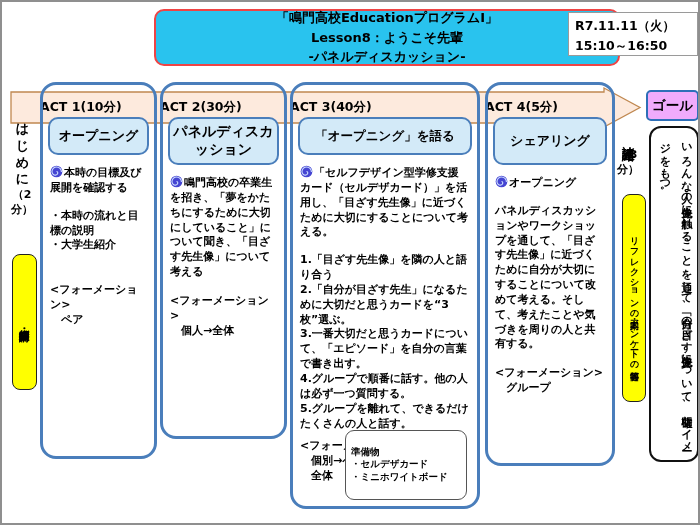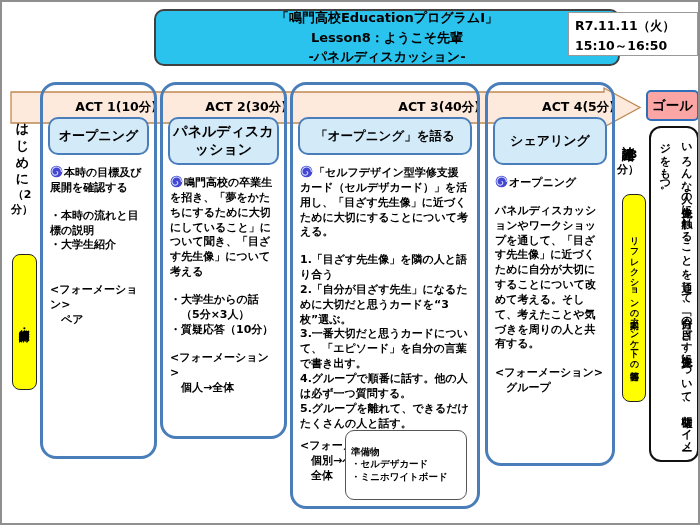--- a/index.html
+++ b/index.html
@@ -6,38 +6,38 @@
   .slide{
     position:relative;width:700px;height:525px;box-sizing:border-box;
     background:#ffffff;border:2px solid #8f8f8f;overflow:hidden;
     font-family:"DejaVu Sans","Liberation Sans",sans-serif;color:#000;
   }
   .ml{white-space:pre-line;}
 
   
   .title-box{
     position:absolute;left:152px;top:7px;width:466px;height:57px;
-    background:#29c3ee;border:2px solid #404040;border-radius:10px;
+    background:#29c3ee;border:2px solid #ef4444;border-radius:10px;
     display:flex;align-items:center;justify-content:center;text-align:center;
     font-weight:bold;font-size:13px;line-height:1.5;box-sizing:border-box;
   }
   .date-box{
     position:absolute;left:566px;top:10px;width:130px;height:44px;
     background:#fff;border:1px solid #9a9a9a;font-weight:bold;font-size:12.5px;
     line-height:1.6;padding:3px 6px;box-sizing:border-box;
   }
 
   
   .arrow-svg{position:absolute;left:8px;top:84px;width:634px;height:42px;}
-  .act-label{position:absolute;top:97px;font-weight:bold;font-size:12.5px;text-align:right;}
+  .act-label{position:absolute;top:97px;font-weight:bold;font-size:12.5px;text-align:left;}
   .act1{left:38px;width:117px;} .act2{left:158px;width:127px;}
   .act3{left:288px;width:190px;} .act4{left:483px;width:130px;}
   .goal-chip{
     position:absolute;left:644px;top:88px;width:53px;height:31px;
-    background:#fca5a5;border:2px solid #2d6fb8;border-radius:5px;
+    background:#f0abfc;border:2px solid #2d6fb8;border-radius:5px;
     display:flex;align-items:center;justify-content:center;
     font-weight:bold;font-size:13.5px;box-sizing:border-box;text-align:center;
   }
 
   
   .column{position:absolute;top:80px;border:3px solid #4a7ebb;border-radius:16px;box-sizing:border-box;background:transparent;}
   .col1{left:38px;width:117px;height:377px;}
   .col2{left:158px;width:127px;height:357px;}
   .col3{left:288px;width:190px;height:427px;}
   .col4{left:483px;width:130px;height:384px;}
@@ -135,23 +135,20 @@
 
   <div class="column col2">
     <div class="col-header">パネルディスカッション</div>
     <div class="col-body">
       <div class="goal-line">
         <svg class="spiral" width="13" height="13" viewBox="0 0 20 20">
             <circle cx="10" cy="10" r="9" fill="#4545d2"></circle>
             <path d="M10 10 a2 2 0 0 1 2 2 a3.5 3.5 0 0 1 -3.5 3.5 A5.5 5.5 0 0 1 3 10 a7 7 0 0 1 7 -7 a7.6 7.6 0 0 1 7.6 7.6" fill="none" stroke="#cfe0ff" stroke-width="1.7"></path>
           </svg><span class="ml">鳴門高校の卒業生を招き、「夢をかたちにするために大切にしていること」について聞き、「目ざす先生像」について考える</span>
       </div>
-      <div class="body-text ml">・大学生からの話
-　（5分×3人）
-・質疑応答（10分）</div>
       <div class="formation">&lt;フォーメーション&gt;
 　個人→全体</div>
     </div>
   </div>
 
   <div class="column col3">
     <div class="col-header">「オープニング」を語る</div>
     <div class="col-body">
       <div class="goal-line">
         <svg class="spiral" width="13" height="13" viewBox="0 0 20 20">

